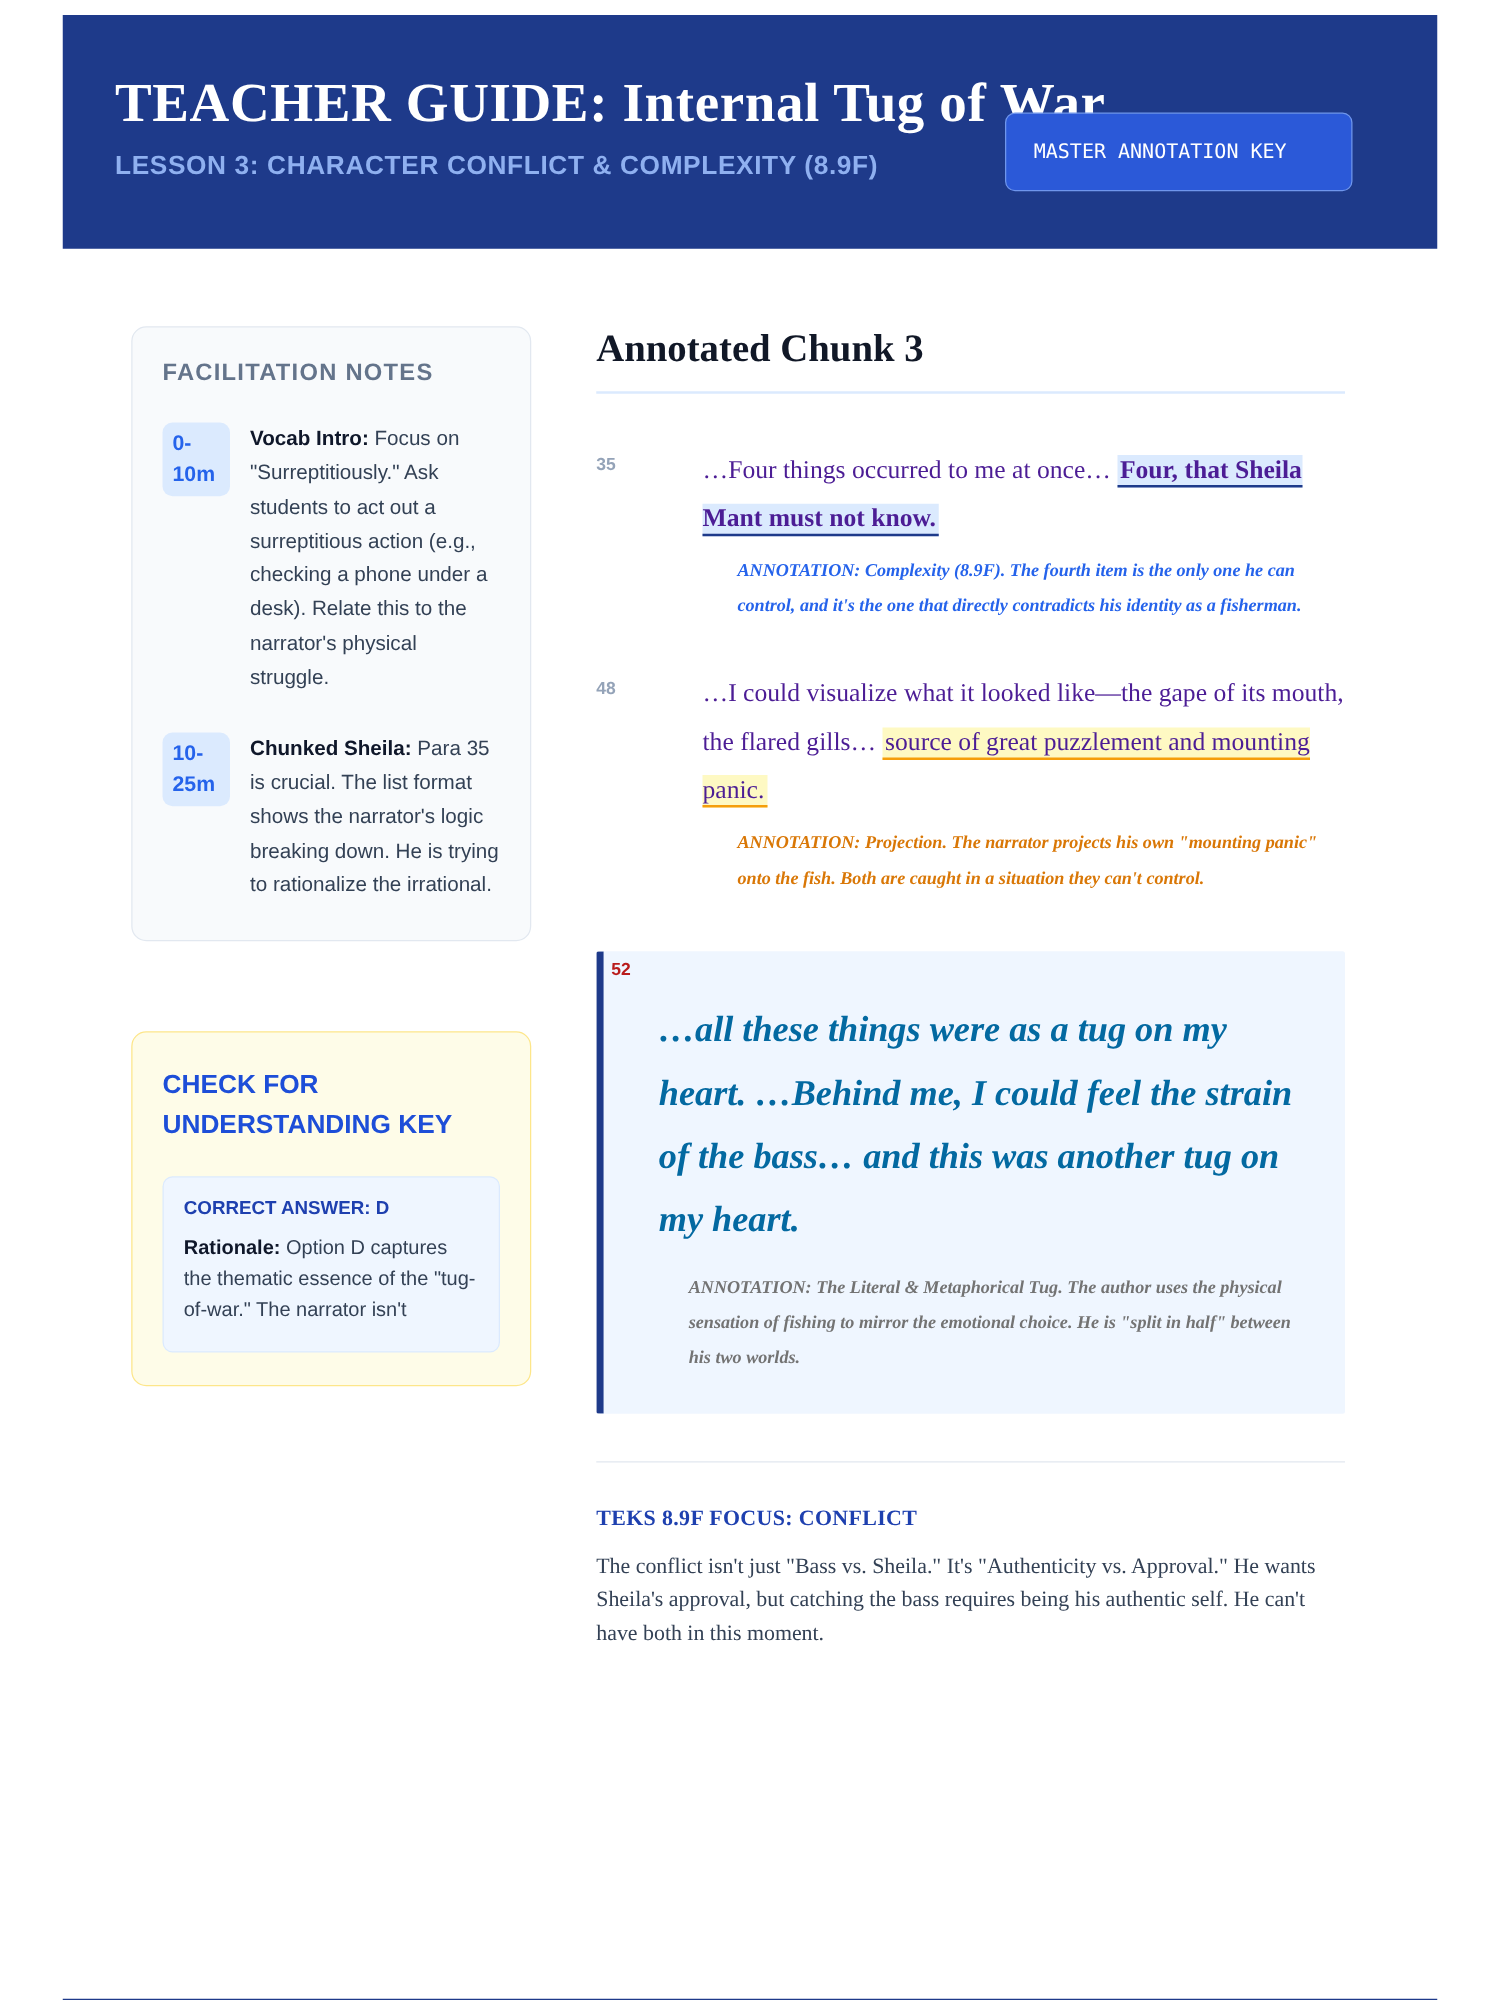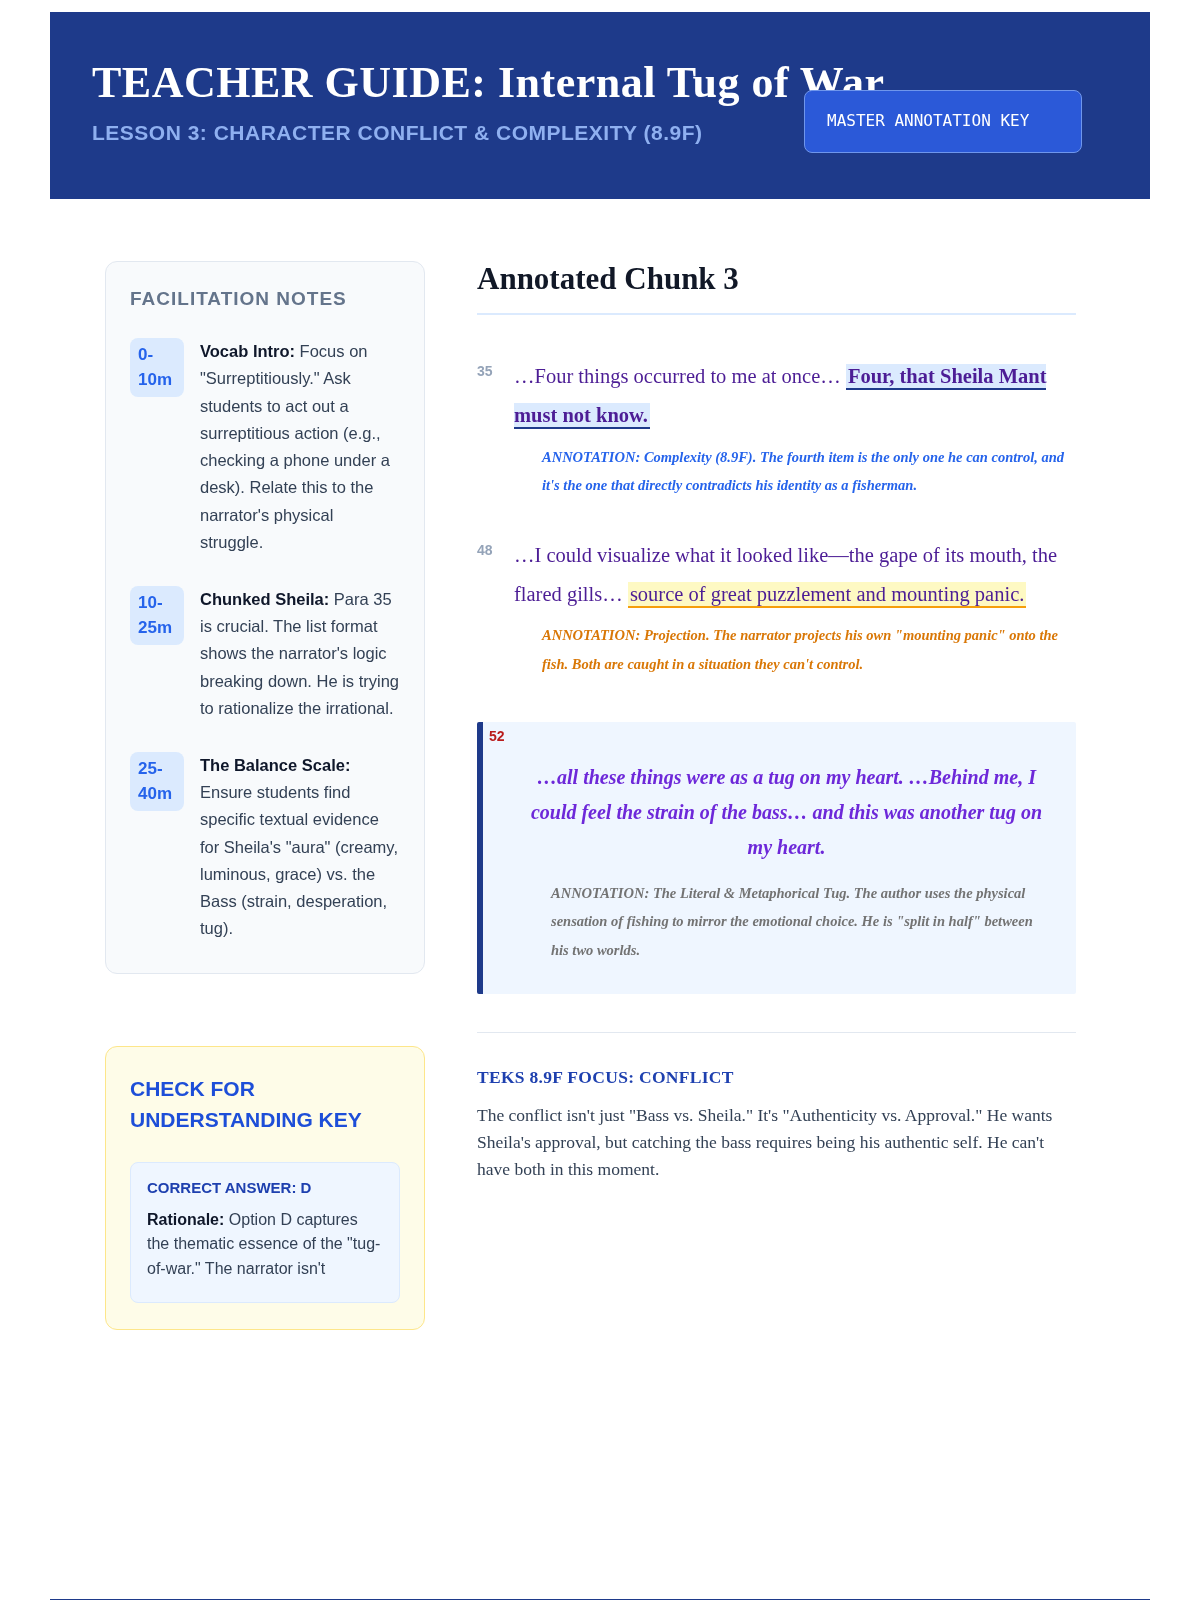--- a/index.html
+++ b/index.html
@@ -135,21 +135,21 @@
   
   .main-title {
     font-family: "Liberation Serif", serif;
     font-weight: 700;
     font-size: 31px;
     color: #111827;
     padding-bottom: 16px;
     border-bottom: 2px solid #dbeafe;
     margin-bottom: 42px;
   }
-  .para-block { display: flex; margin-bottom: 36px; }
+  .para-block { display: flex; margin-bottom: 36px; gap: 48px; }
   .line-num {
     flex-shrink: 0;
     width: 37px;
     padding-top: 6px;
     font-size: 14px;
     font-weight: 700;
     color: #94a3b8;
   }
   .para-body { flex: 1; }
   .para-text {
@@ -194,25 +194,24 @@
     top: 6px;
     left: 6px;
     font-size: 14px;
     font-weight: 700;
     color: #b91c1c;
   }
   .quote-text {
     font-family: "Liberation Serif", serif;
     font-style: italic;
     font-weight: 700;
-    font-size: 20px;
+    font-size: 29px;
     line-height: 1.75;
-    color: #6d28d9;
+    color: #0369a1;
     margin-top: 12px;
-    text-align: center;
   }
   .quote-annotation {
     margin: 14px 0 0 24px;
     font-family: "Liberation Serif", serif;
     font-style: italic;
     font-weight: 700;
     font-size: 14.5px;
     line-height: 1.95;
     color: #737373;
   }
@@ -268,24 +267,20 @@
         <div class="facil-item">
           <span class="time-badge">0-10m</span>
           <div class="facil-text"><b>Vocab Intro:</b><span> Focus on "Surreptitiously." Ask students to act out a surreptitious action (e.g., checking a phone under a desk). Relate this to the narrator's physical struggle.</span></div>
         </div>
 
         <div class="facil-item">
           <span class="time-badge">10-25m</span>
           <div class="facil-text"><b>Chunked Sheila:</b><span> Para 35 is crucial. The list format shows the narrator's logic breaking down. He is trying to rationalize the irrational.</span></div>
         </div>
 
-        <div class="facil-item">
-          <span class="time-badge">25-40m</span>
-          <div class="facil-text"><b>The Balance Scale:</b><span> Ensure students find specific textual evidence for Sheila's "aura" (creamy, luminous, grace) vs. the Bass (strain, desperation, tug).</span></div>
-        </div>
       </div>
 
       <div class="check-card">
         <div class="check-heading">CHECK FOR UNDERSTANDING KEY</div>
         <div class="answer-box">
           <div class="answer-label">CORRECT ANSWER: D</div>
           <div class="answer-rationale"><b>Rationale:</b><span> Option D captures the thematic essence of the "tug-of-war." The narrator isn't</span></div>
         </div>
       </div>
 

